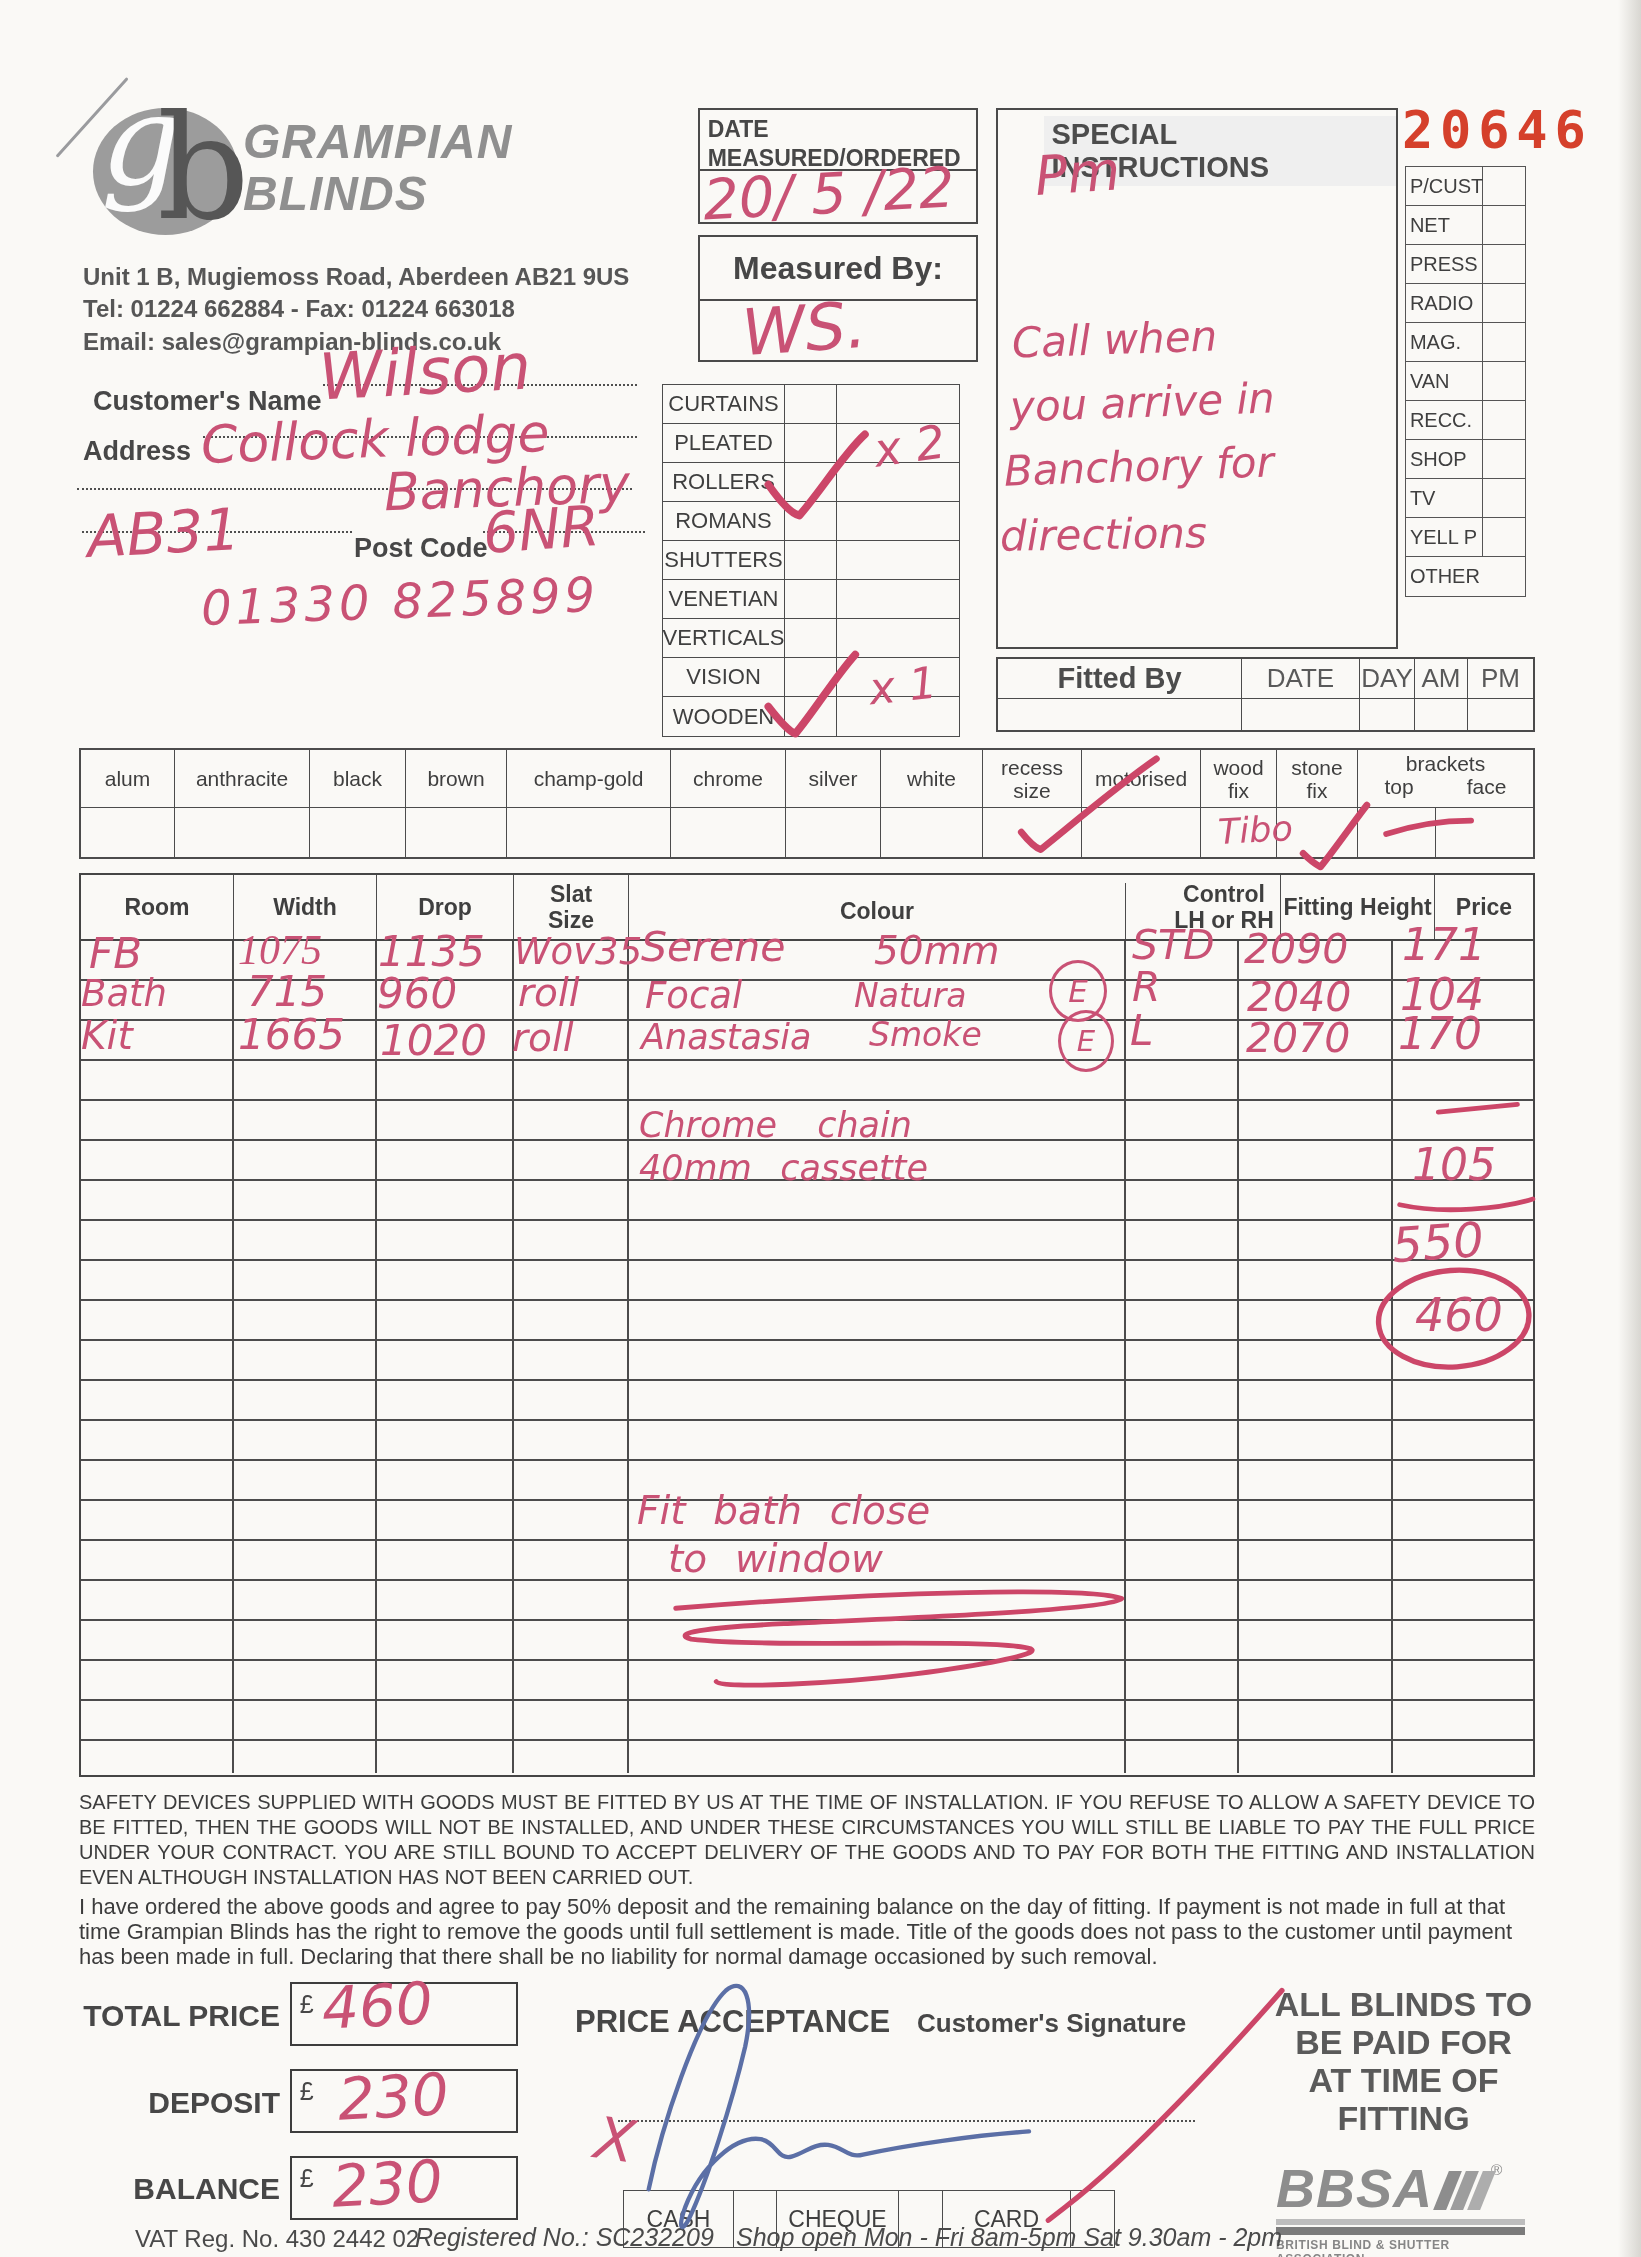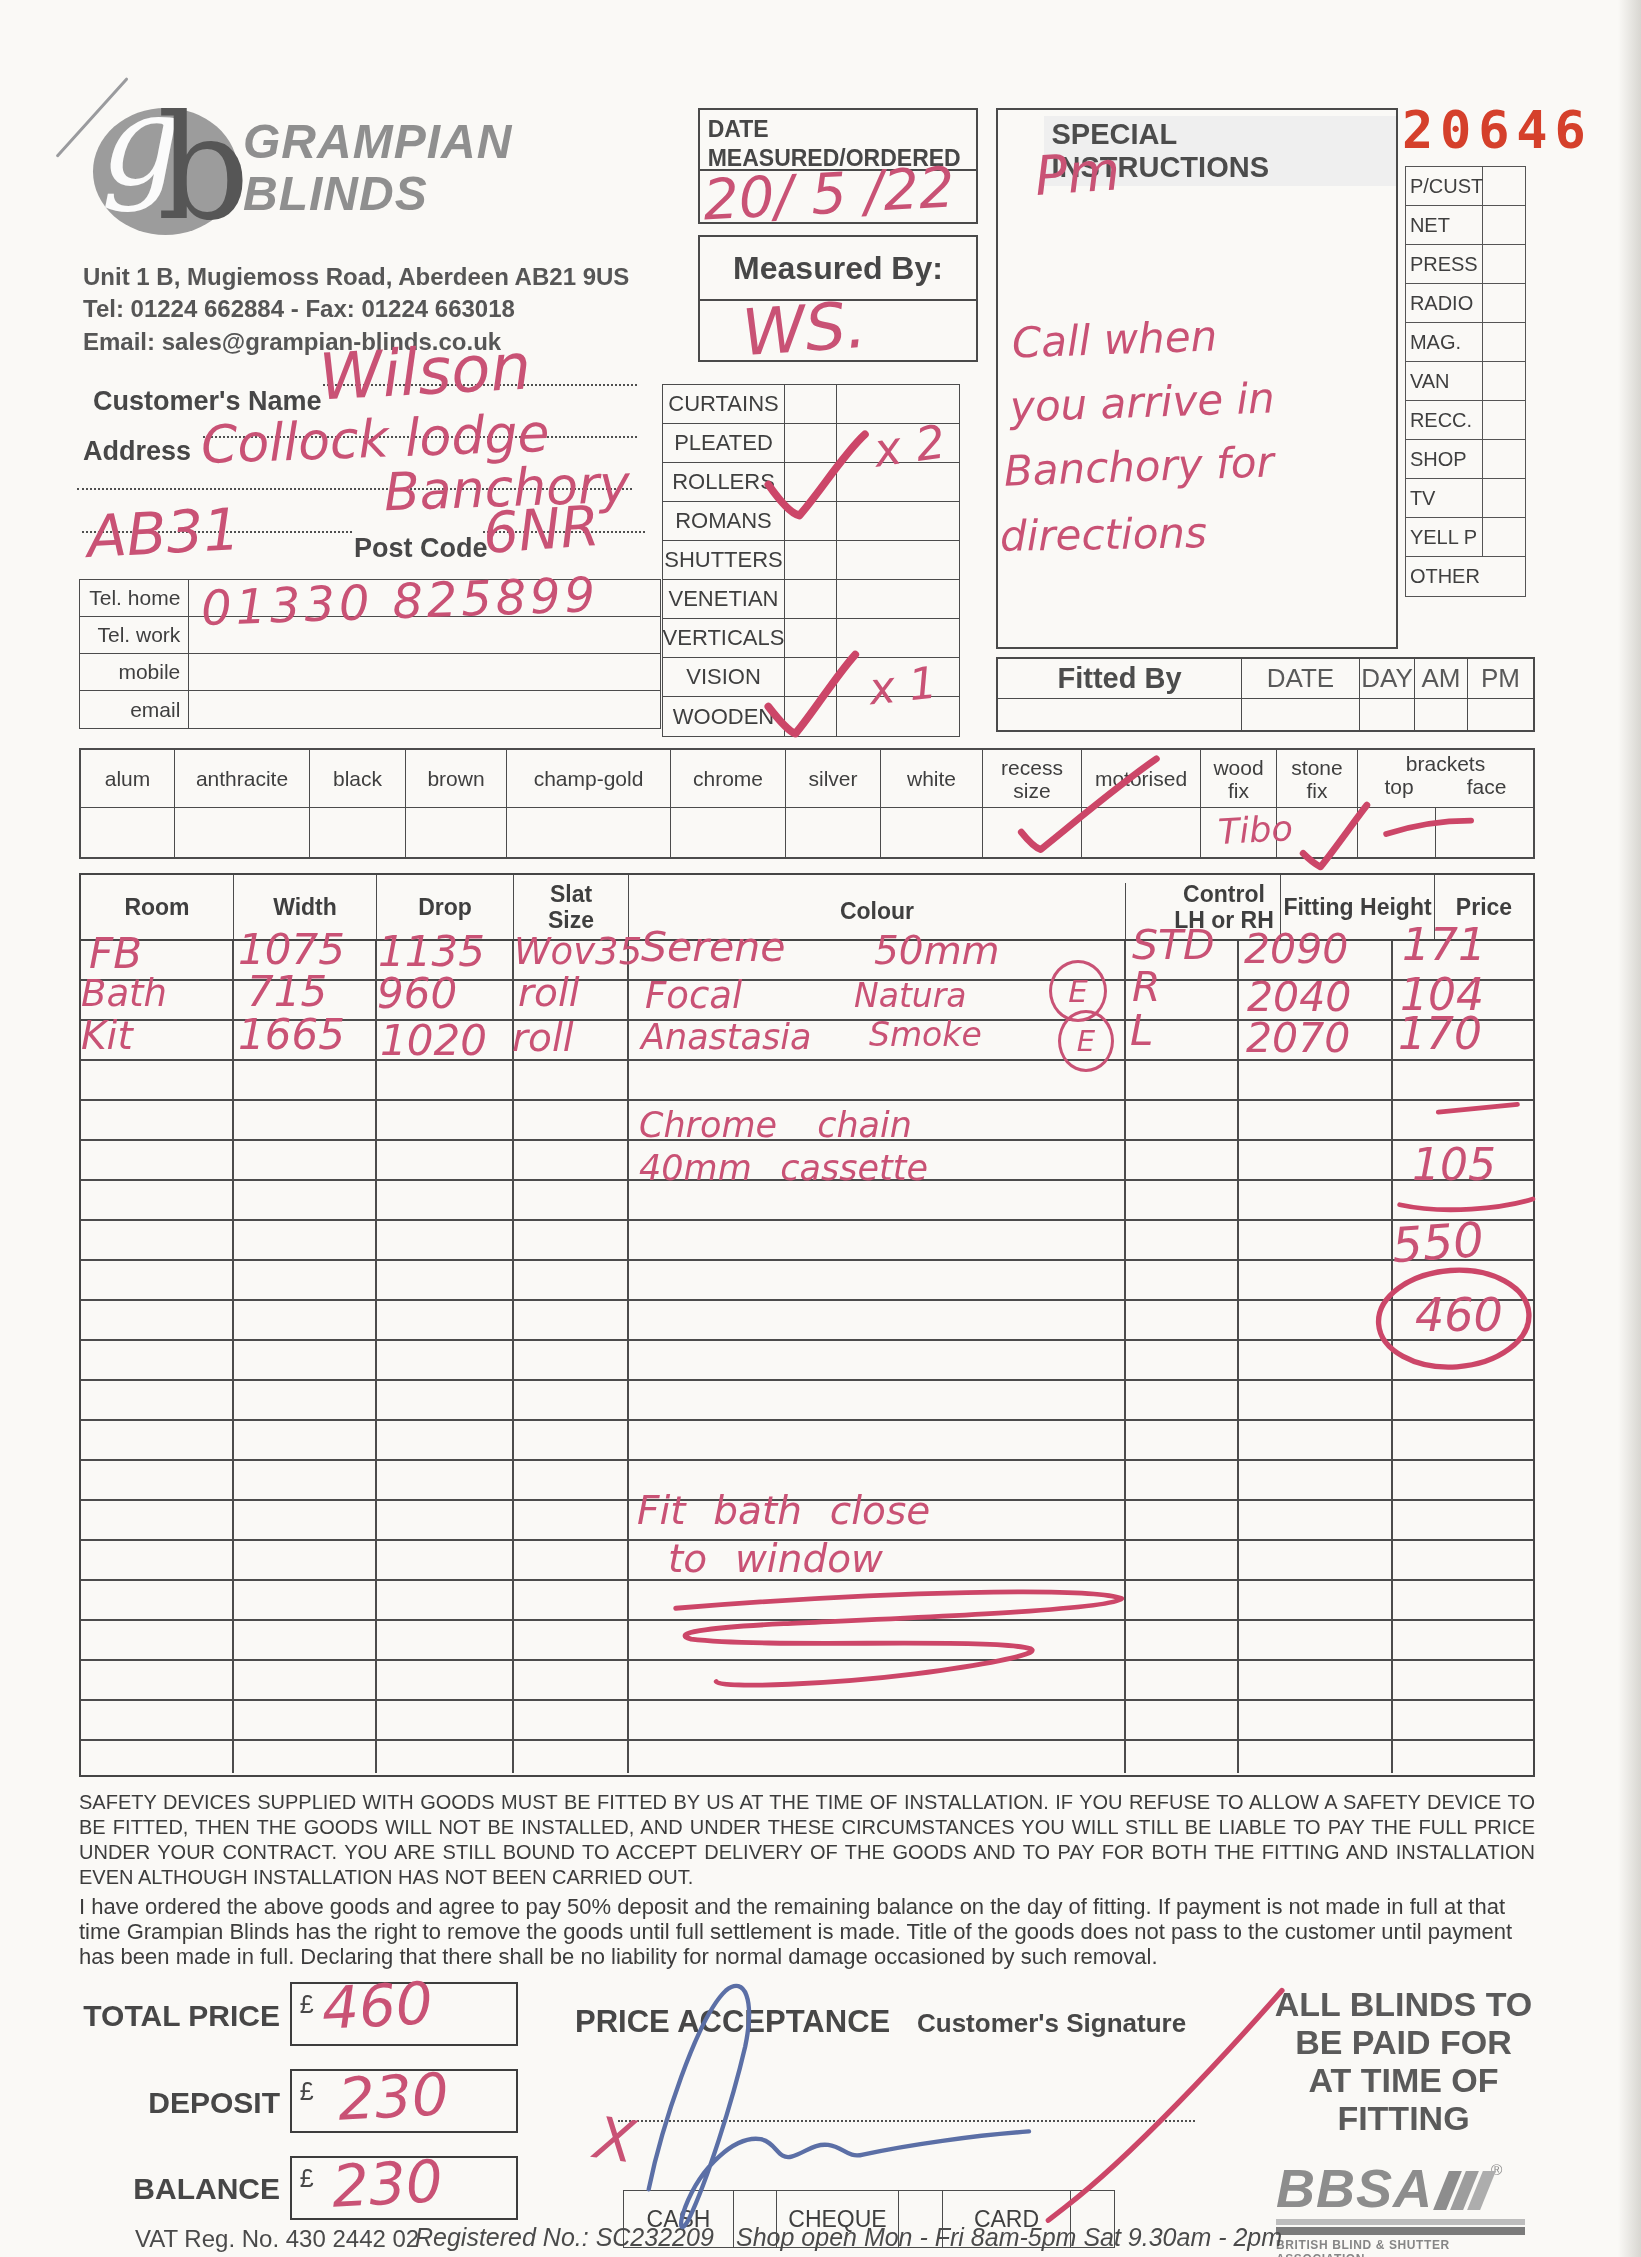--- a/index.html
+++ b/index.html
@@ -89,38 +89,20 @@
   <div class="dotline" style="left:203px;top:436px;width:434px;"></div>
   <div class="hw" style="left:201px;top:413px;font-size:52px;transform:rotate(-2deg);">Collock lodge</div>
   <div class="dotline" style="left:77px;top:488px;width:555px;"></div>
   <div class="hw" style="left:384px;top:462px;font-size:52px;transform:rotate(-2deg);">Banchory</div>
   <div class="hw" style="left:87px;top:504px;font-size:58px;transform:rotate(-3deg);">AB31</div>
   <div class="dotline" style="left:82px;top:531px;width:270px;"></div>
   <div class="lbl b" style="left:354px;top:533px;font-size:27px;">Post Code</div>
   <div class="hw" style="left:483px;top:502px;font-size:56px;transform:rotate(-4deg);">6NR</div>
   <div class="dotline" style="left:483px;top:531px;width:162px;"></div>
 
-  <div class="teltable">
-    <div class="trow">
-      <div class="tc1">Tel. home</div>
-        <div class="tc2"></div>
-    </div>
-    <div class="trow">
-      <div class="tc1">Tel. work</div>
-        <div class="tc2"></div>
-    </div>
-    <div class="trow">
-      <div class="tc1">mobile</div>
-        <div class="tc2"></div>
-    </div>
-    <div class="trow">
-      <div class="tc1">email</div>
-        <div class="tc2"></div>
-    </div>
-  </div>
   <div class="hw" style="left:201px;top:577px;font-size:48px;letter-spacing:3.9px;transform:rotate(-2deg);">01330 825899</div>
 
   <div class="box" style="left:698px;top:108px;width:280px;height:116px;">
     <div class="lbl b prewrap" style="position:static;display:block;font-size:23px;line-height:29px;padding:4.8px 7.7px;border-bottom:2.4px solid #4a4a4a;height:61px;box-sizing:border-box;">DATE
 MEASURED/ORDERED</div>
   </div>
   <div class="hw" style="left:703px;top:166px;font-size:56px;transform:rotate(-3deg);">20/ 5 /22</div>
 
   <div class="box" style="left:698px;top:235px;width:280px;height:127px;">
     <div class="lbl b" style="position:static;display:flex;align-items:center;justify-content:center;font-size:32px;height:64px;border-bottom:2.4px solid #4a4a4a;box-sizing:border-box;">Measured By:</div>
@@ -313,21 +295,21 @@
       <div class="vline" style="left:294px;"></div>
       <div class="vline" style="left:431px;"></div>
       <div class="vline" style="left:546px;"></div>
       <div class="vline" style="left:1043px;"></div>
       <div class="vline" style="left:1156px;"></div>
       <div class="vline" style="left:1310px;"></div>
     </div>
   </div>
 
   <div class="hw" style="left:89px;top:933px;font-size:42px;">FB</div>
-  <div class="hw" style="left:238px;top:929px;font-size:42px;">1075</div>
+  <div class="hw" style="left:238px;top:929px;font-size:42px;font-family:Liberation Serif, serif;">1075</div>
   <div class="hw" style="left:378px;top:931px;font-size:42px;">1135</div>
   <div class="hw" style="left:514px;top:933px;font-size:37px;">Wov35</div>
   <div class="hw" style="left:641px;top:927px;font-size:41px;">Serene</div>
   <div class="hw" style="left:874px;top:931px;font-size:39px;">50mm</div>
   <div class="hw" style="left:1132px;top:925px;font-size:41px;">STD</div>
   <div class="hw" style="left:1244px;top:929px;font-size:41px;">2090</div>
   <div class="hw" style="left:1402px;top:923px;font-size:44px;">171</div>
 
   <div class="hw" style="left:81px;top:975px;font-size:37px;">Bath</div>
   <div class="hw" style="left:247px;top:971px;font-size:42px;">715</div>

